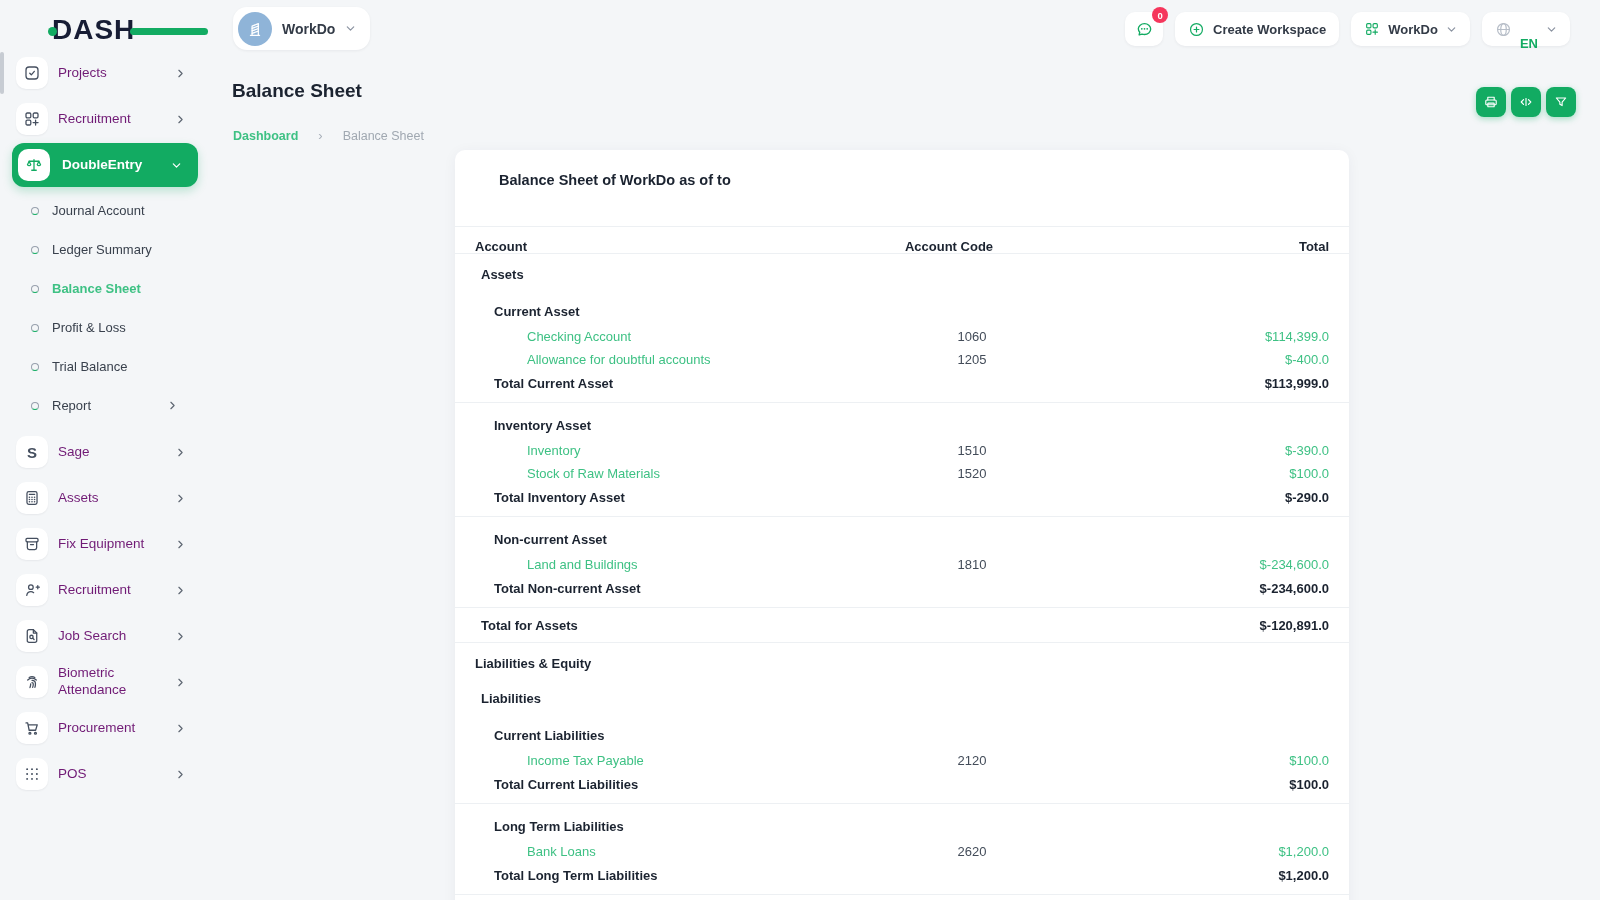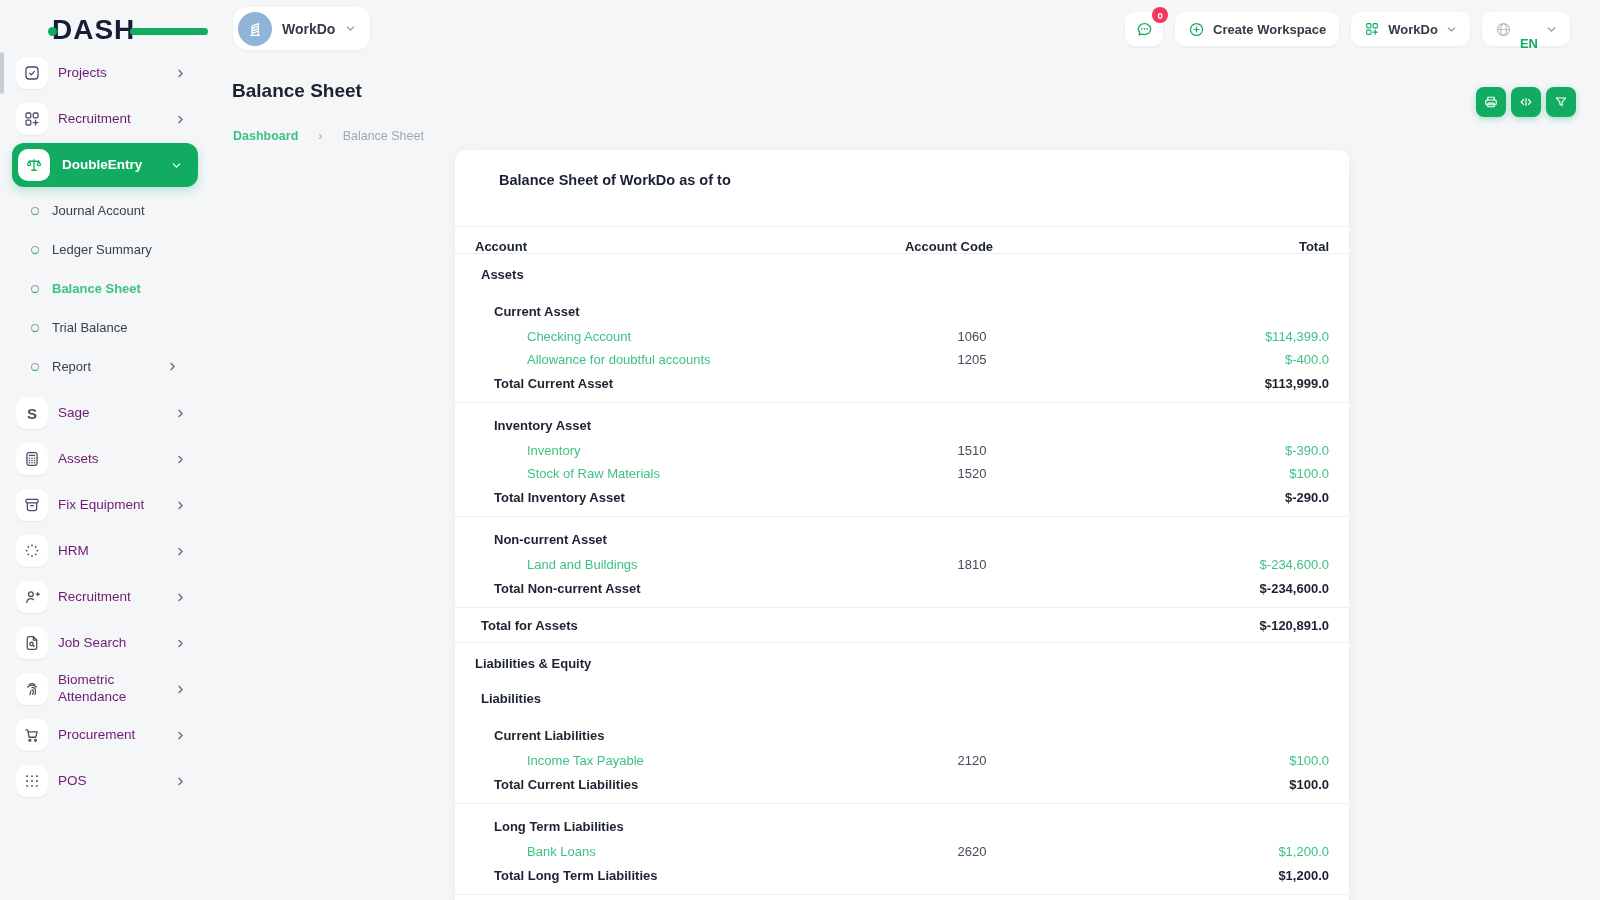--- a/index.html
+++ b/index.html
@@ -157,20 +157,24 @@
           <button class="sub-item">
             <span class="bullet"></span>
             <span class="sub-label">Ledger Summary</span>
           </button>
           <button class="sub-item active">
             <span class="bullet"></span>
             <span class="sub-label">Balance Sheet</span>
           </button>
           <button class="sub-item">
             <span class="bullet"></span>
+            <span class="sub-label">Profit &amp; Loss</span>
+          </button>
+          <button class="sub-item">
+            <span class="bullet"></span>
             <span class="sub-label">Trial Balance</span>
           </button>
           <button class="sub-item">
             <span class="bullet"></span>
             <span class="sub-label">Report</span>
             <span class="sub-chev">
               <svg width="11" height="11" viewBox="0 0 24 24" fill="none" stroke="currentColor" stroke-width="2.6" stroke-linecap="round" stroke-linejoin="round">
                 <path d="M8.5 5l7 7-7 7"></path>
               </svg>
             </span>
@@ -204,33 +208,20 @@
         </button>
         <button class="nav-item">
           <span class="iconbox">
             <svg width="18" height="18" viewBox="0 0 24 24" fill="none" stroke="currentColor" stroke-width="1.7" stroke-linecap="round" stroke-linejoin="round">
               <rect x="4" y="4.5" width="16" height="4.6" rx="1.4"></rect>
               <path d="M5.8 9.1v8a2.4 2.4 0 0 0 2.4 2.4h7.6a2.4 2.4 0 0 0 2.4-2.4v-8"></path>
               <path d="M10 12.7h4"></path>
             </svg>
           </span>
           <span class="nav-label">Fix Equipment</span>
-          <span class="nav-chev">
-            <svg width="11" height="11" viewBox="0 0 24 24" fill="none" stroke="currentColor" stroke-width="2.6" stroke-linecap="round" stroke-linejoin="round">
-              <path d="M8.5 5l7 7-7 7"></path>
-            </svg>
-          </span>
-        </button>
-        <button class="nav-item">
-          <span class="iconbox">
-            <svg width="18" height="18" viewBox="0 0 24 24" fill="none" stroke="currentColor" stroke-width="1.7" stroke-linecap="round" stroke-linejoin="round">
-              <path d="M12 4.6h.01M16.9 6.6h.01M19.2 11.5h.01M17 16.4h.01M12 18.6h.01M7 16.4h.01M4.8 11.5h.01M7.1 6.6h.01" stroke-width="2.4"></path>
-            </svg>
-          </span>
-          <span class="nav-label">HRM</span>
           <span class="nav-chev">
             <svg width="11" height="11" viewBox="0 0 24 24" fill="none" stroke="currentColor" stroke-width="2.6" stroke-linecap="round" stroke-linejoin="round">
               <path d="M8.5 5l7 7-7 7"></path>
             </svg>
           </span>
         </button>
         <button class="nav-item">
           <span class="iconbox">
             <svg width="18" height="18" viewBox="0 0 24 24" fill="none" stroke="currentColor" stroke-width="1.7" stroke-linecap="round" stroke-linejoin="round">
               <circle cx="10.5" cy="8.2" r="3.1"></circle>

